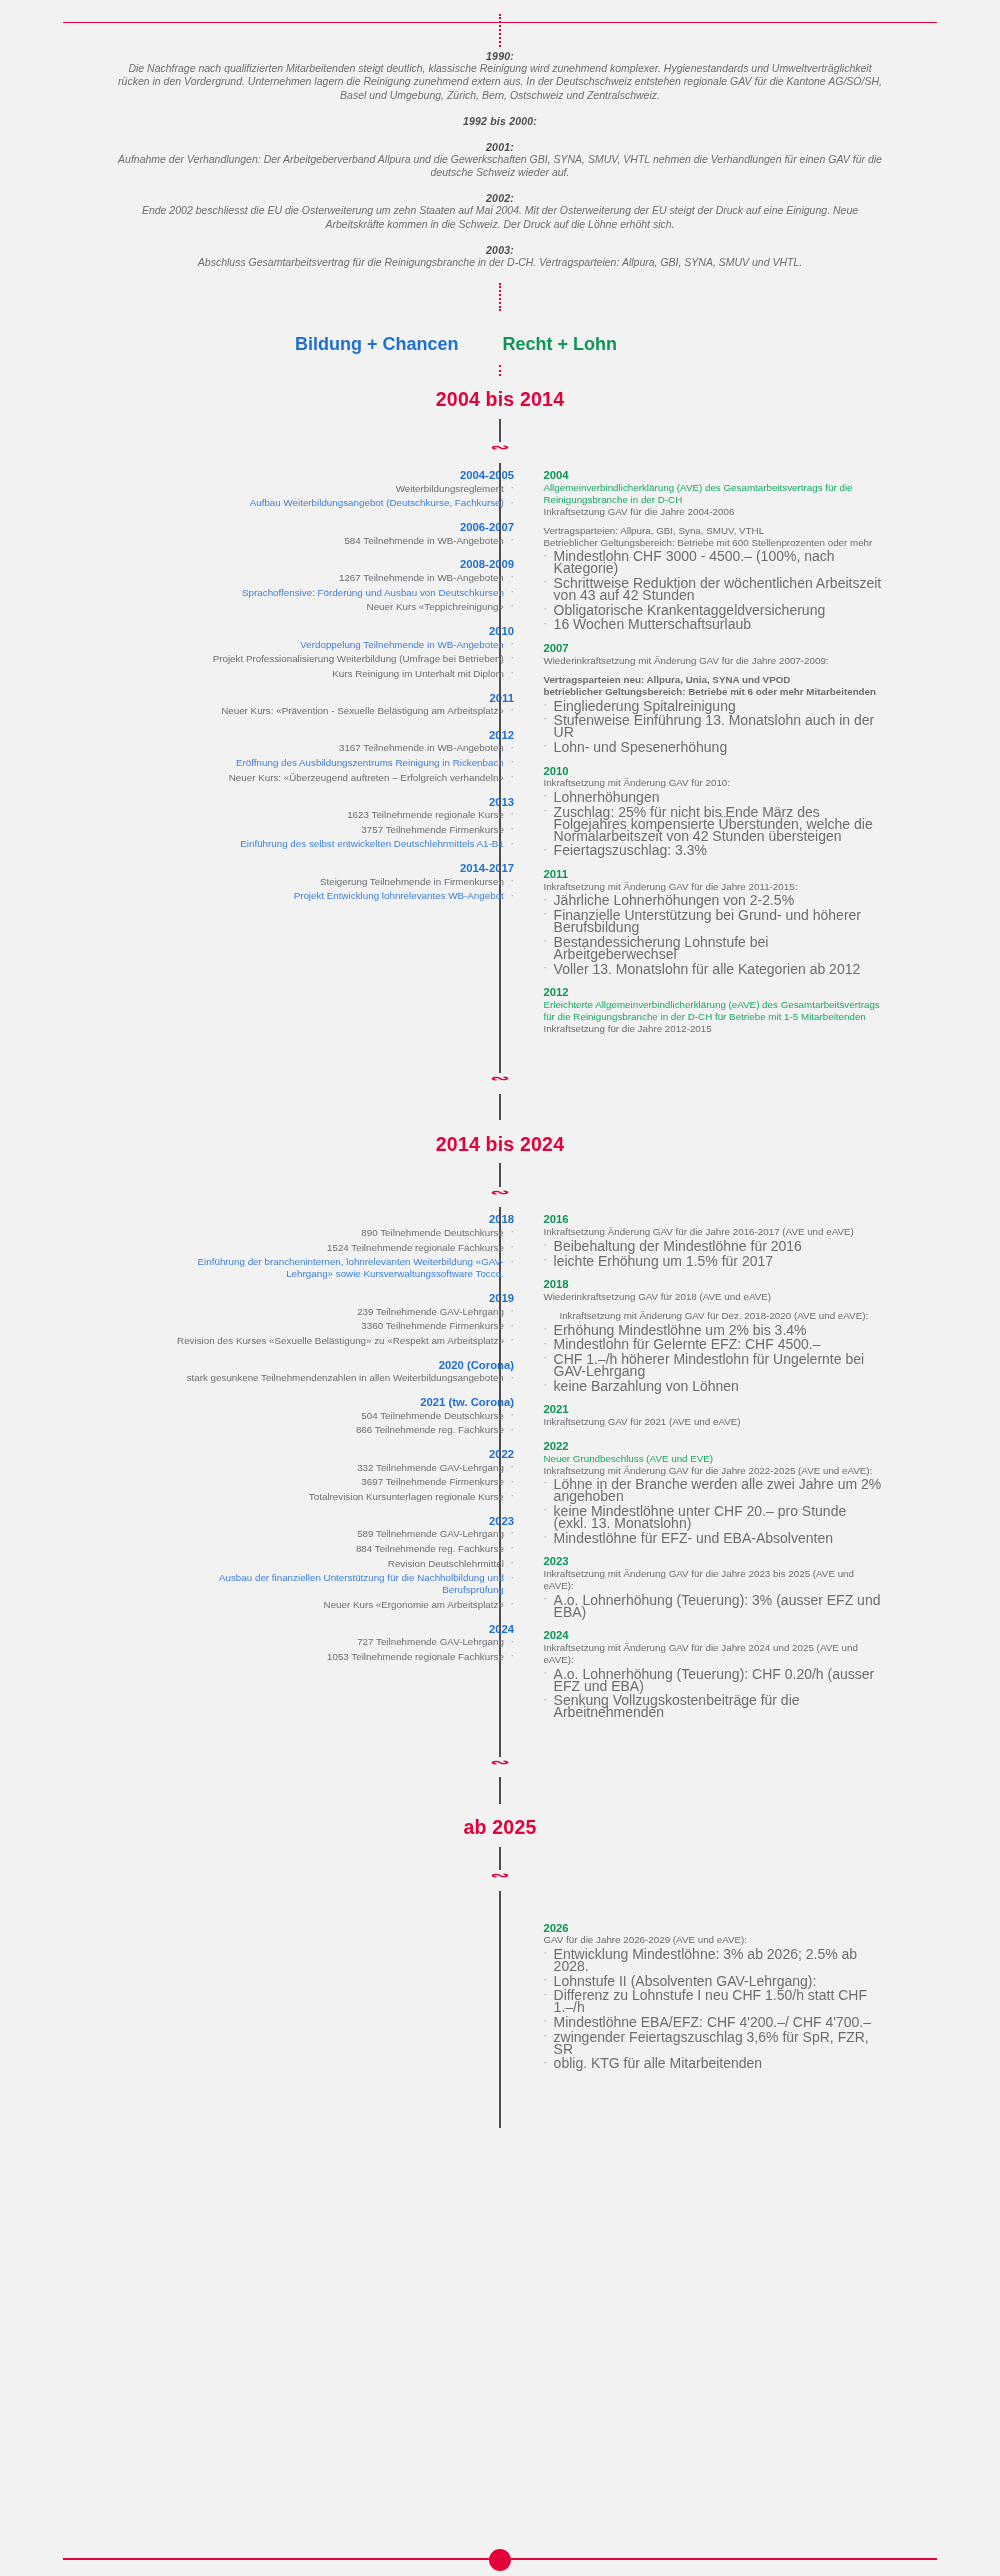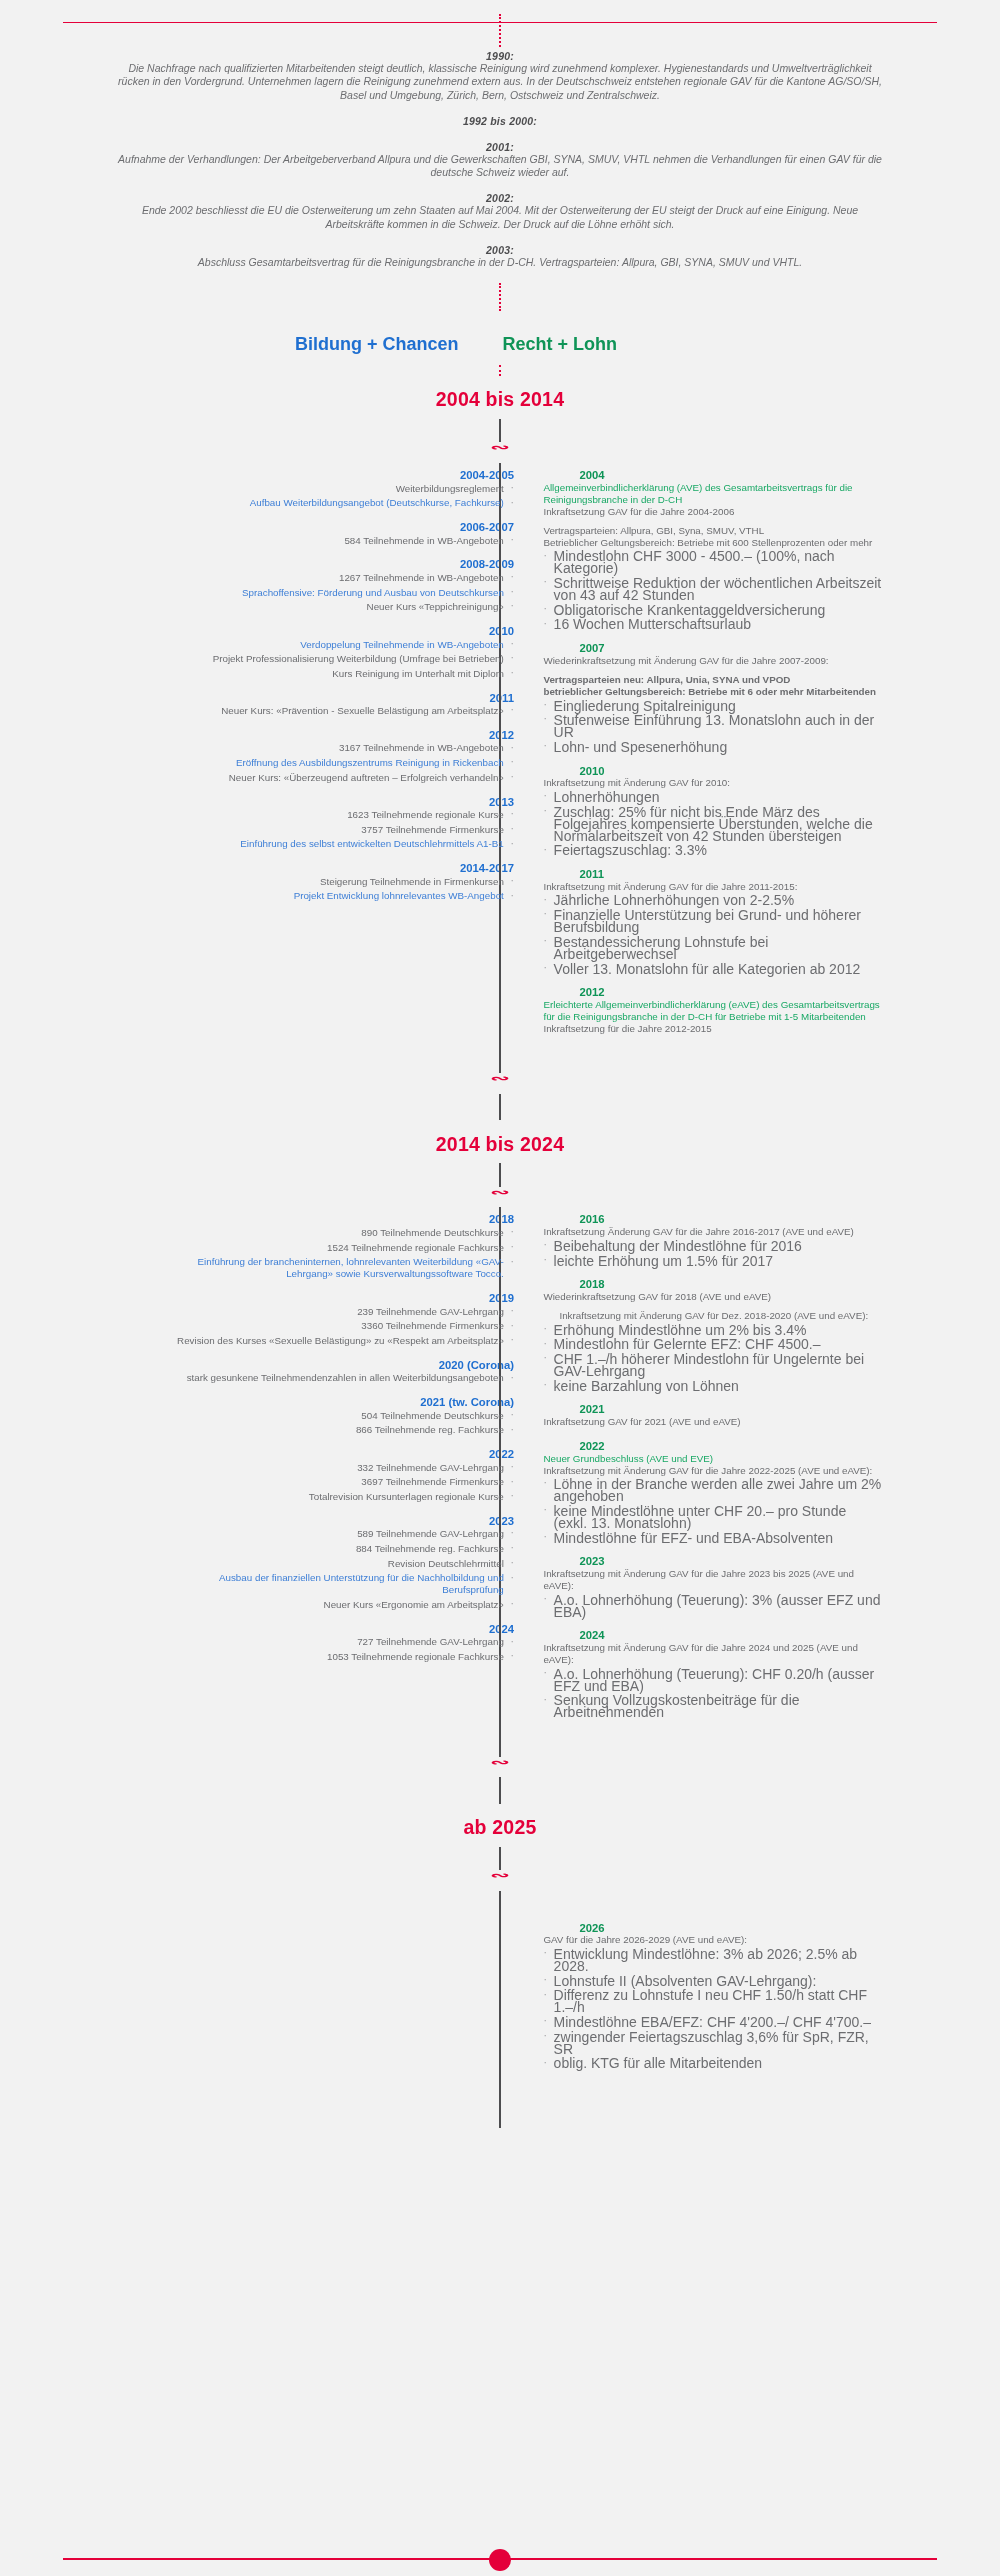--- a/index.html
+++ b/index.html
@@ -85,21 +85,21 @@
     margin-bottom:2.7px; position:relative; padding-right:10.2px;
   }
   .gl li:after {
     content:"·"; position:absolute; right:0; top:-0.8px;
     font-size:10.2px; color:#9a9b9e;
   }
   .gl li.hi { color:#3e7fd6; }
 
   
   .gr { margin-bottom:11.7px; }
-  .gr .gyr { color:#0f9457; font-weight:bold; font-size:11.3px; margin-bottom:0.8px;margin-left:36px; }
+  .gr .gyr { color:#0f9457; font-weight:bold; font-size:11.3px; margin-bottom:0.8px; }
   .gr .glead { color:#19a865; font-size:9.8px; line-height:12px; }
   .gr .gsub { color:#6c6d70; font-size:9.8px; line-height:12px; }
   .gr .gspace { height:7px; }
   .gr ul { list-style:none; margin-top:1.6px; }
   .gr li {
     font-size:14px; line-height:12px; color:#6c6d70;
     margin-bottom:2.7px; position:relative; padding-left:10.2px;
   }
   .gr li:before {
     content:"·"; position:absolute; left:0; top:-0.8px;

